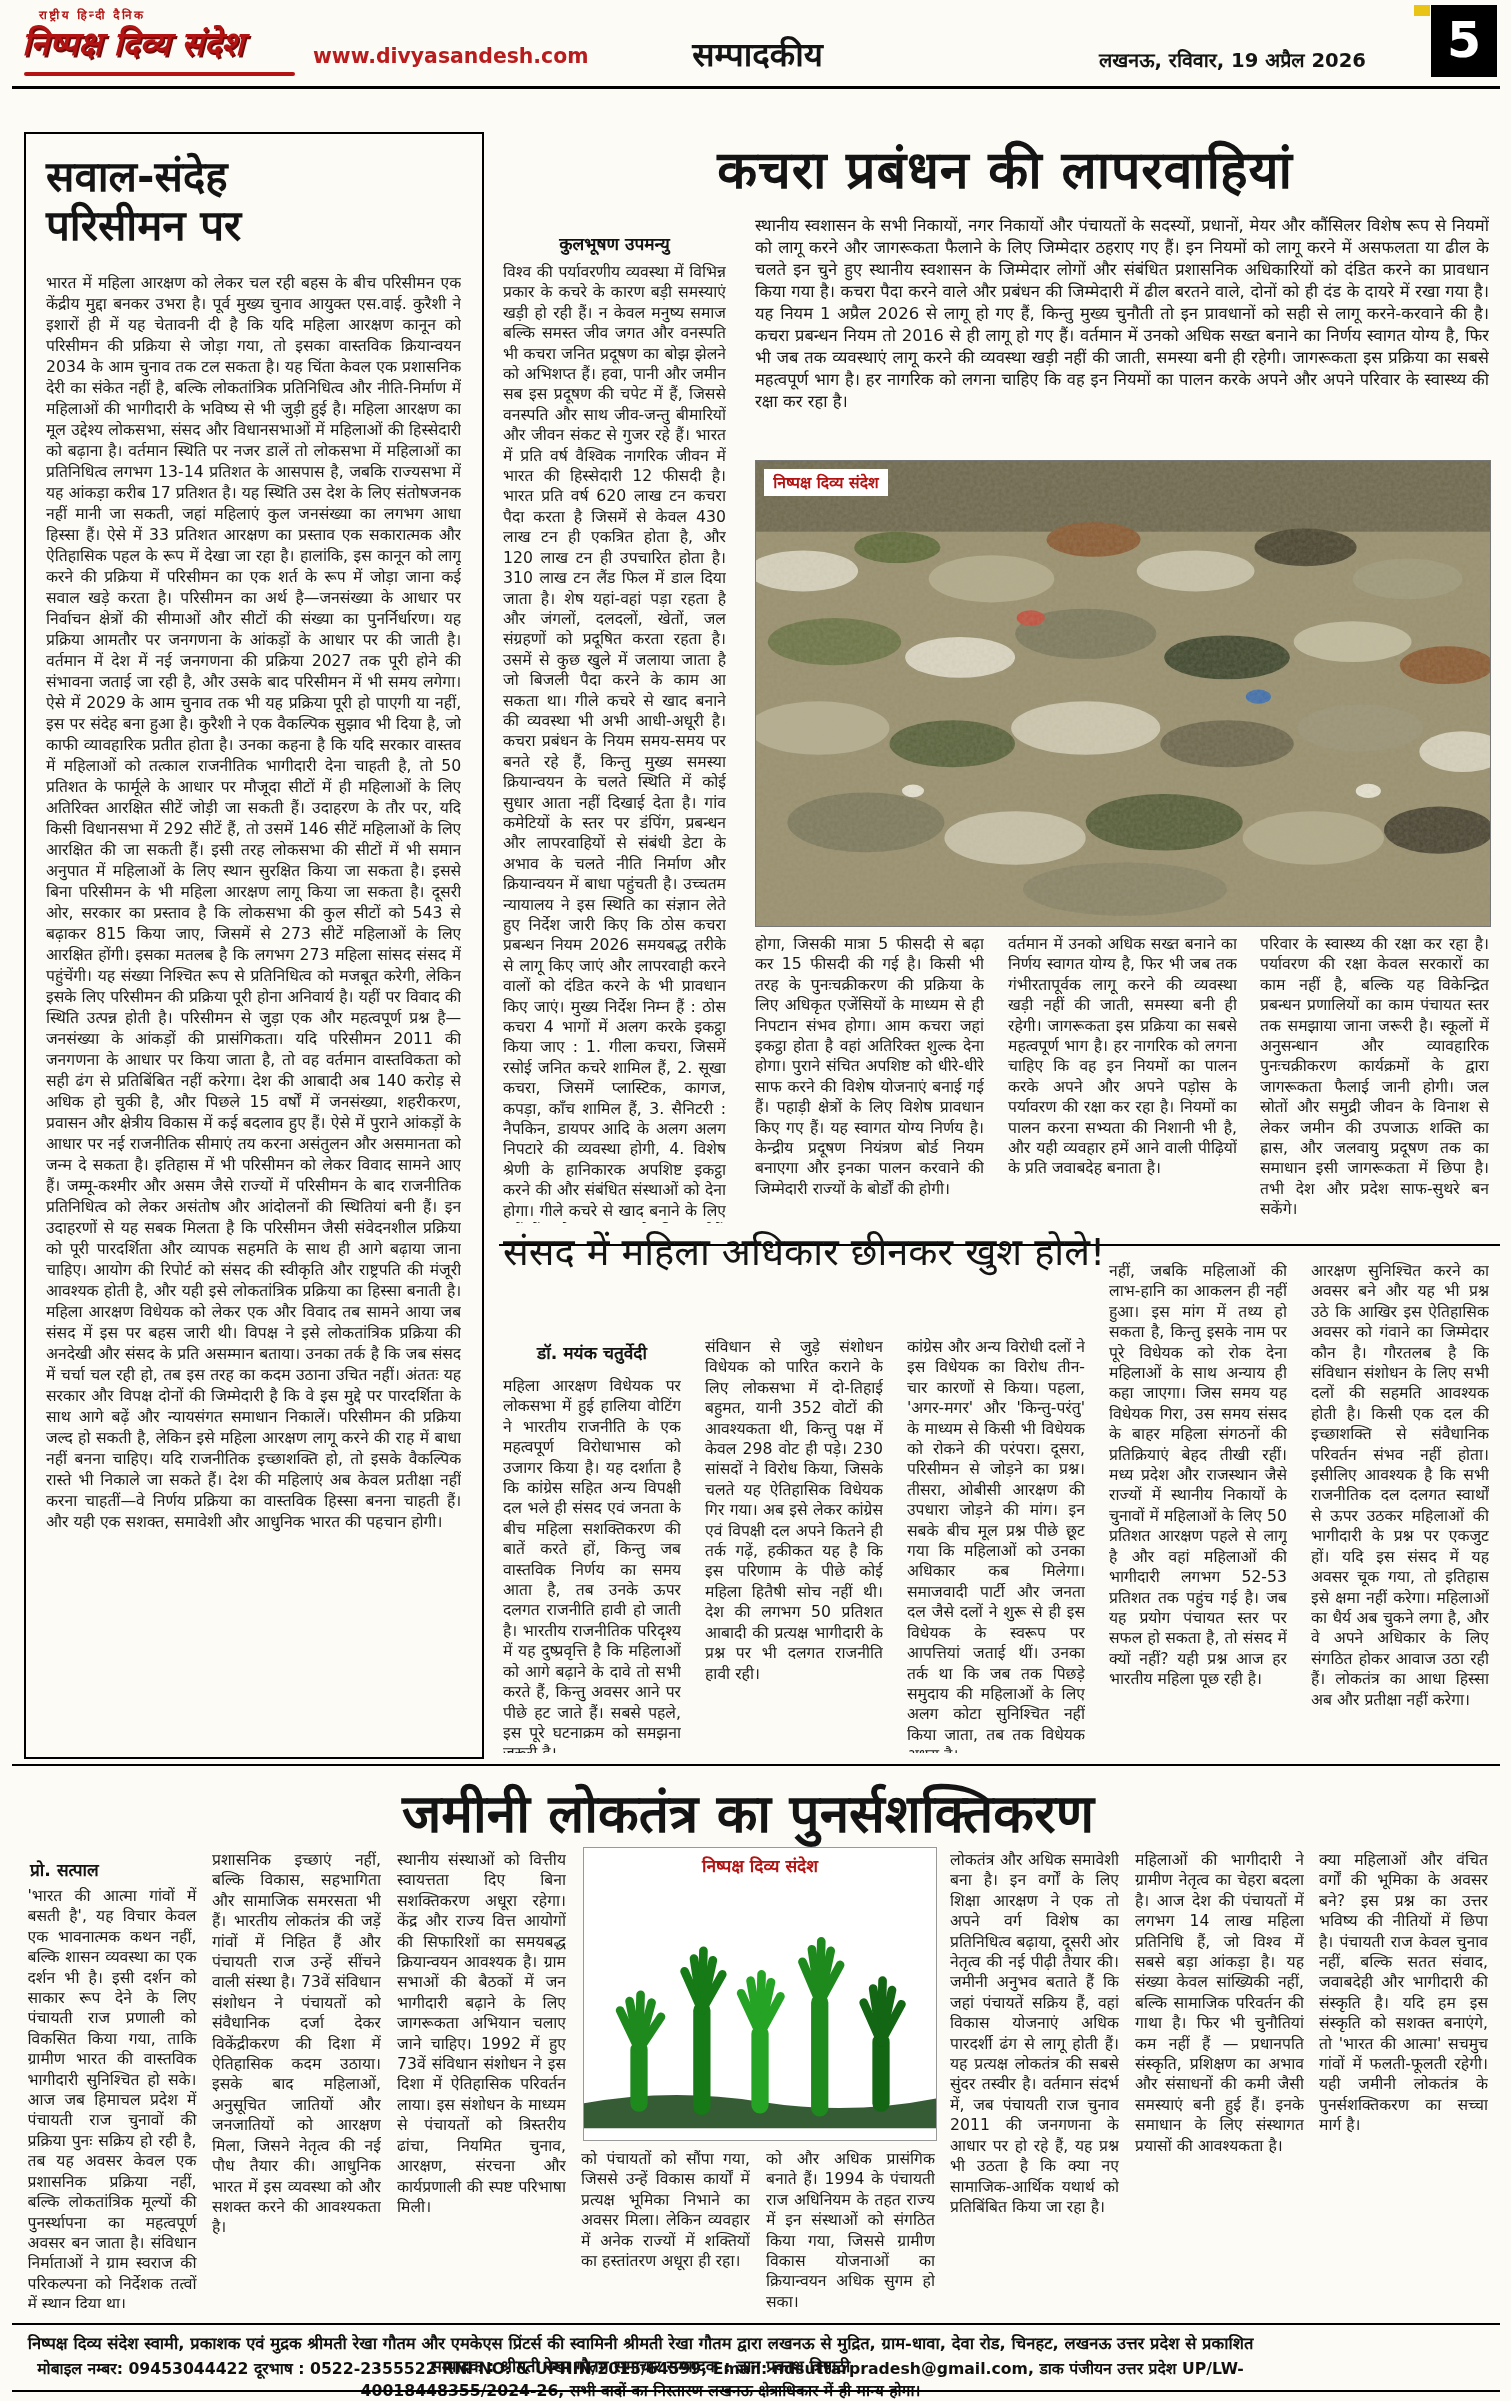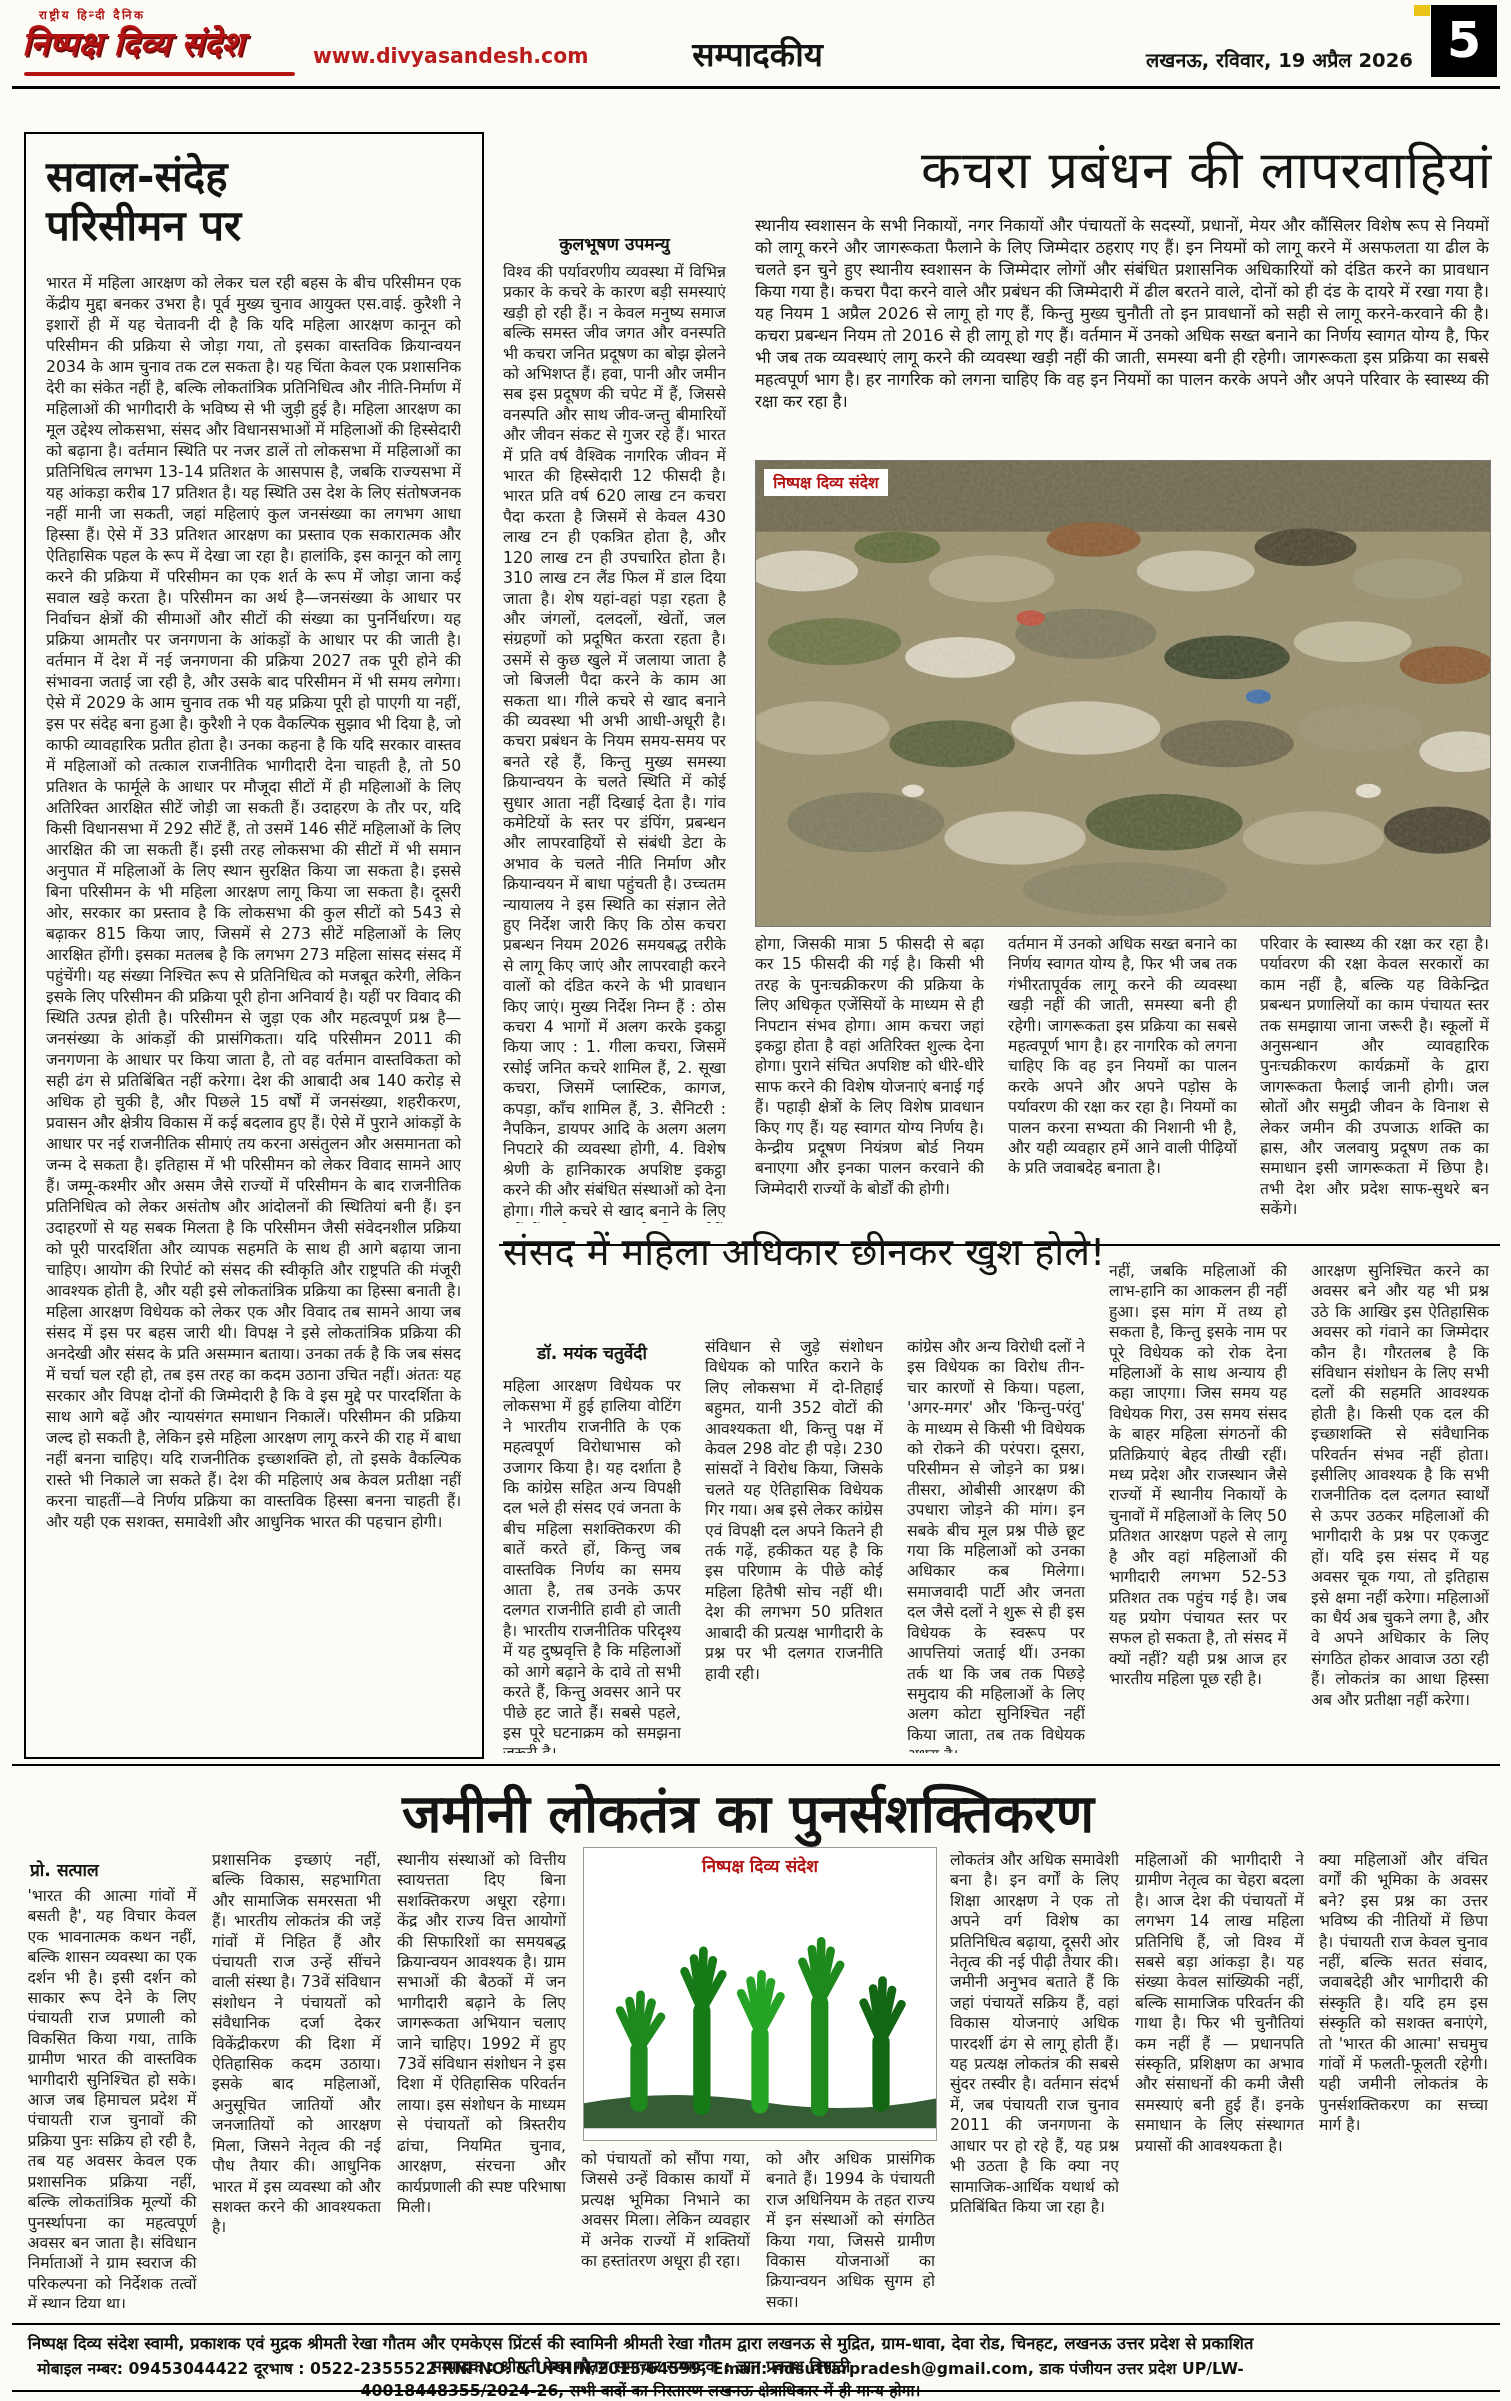--- a/index.html
+++ b/index.html
@@ -8,33 +8,33 @@
     background:#fcfbf5; color:#141414; overflow:hidden;
     font-family:"DejaVu Sans", sans-serif;
   }
   .rule { position:absolute; background:#000; }
   
   .tagline { position:absolute; left:39px; top:6.3px; font-size:11.8px; font-weight:700; color:#b31312; letter-spacing:2.4px; }
   .logo { position:absolute; left:22px; top:20.4px; font-size:33px; font-weight:800; font-style:italic; color:#b31312; text-shadow:1.6px 1.6px 0 #6e0b0b; white-space:nowrap; }
   .logo-underline { position:absolute; left:23.6px; top:72px; width:271px; height:3.9px; background:#b31312; border-radius:2.4px; }
   .website { position:absolute; left:313px; top:44px; font-size:20.4px; font-weight:700; color:#b91c1c; }
   .section-title { position:absolute; left:624px; top:31px; width:267px; text-align:center; font-size:33px; font-weight:700; }
-  .dateline { position:absolute; left:1052px; top:46px; width:361px; text-align:right; font-size:19.6px; font-weight:700; }
+  .dateline { position:absolute; left:1052px; top:46px; width:361px; text-align:center; font-size:19.6px; font-weight:700; }
   .pagebox { position:absolute; left:1431px; top:4.7px; width:66px; height:72px; background:#000; color:#fff;
              display:flex; align-items:center; justify-content:center; font-size:49px; font-weight:700; }
   .pagebox-accent { position:absolute; left:1414px; top:4.7px; width:15.7px; height:11px; background:#e9c417; }
   
   .artbody { position:absolute; text-align:justify; overflow:hidden; font-size:15.7px; line-height:20.4px; color:#1a1a1a; }
   .byline { position:absolute; text-align:center; font-size:17.3px; font-weight:700; }
   
   .leftbox { position:absolute; left:23.6px; top:132px; width:460px; height:1627px; border:2.4px solid #000; box-sizing:border-box; padding:19px 20.4px; }
   .leftbox .ht { font-size:42px; font-weight:700; line-height:1.16; }
   .leftbox .bd { margin-top:22px; font-size:15.7px; line-height:21px; text-align:justify; height:1445px; overflow:hidden; color:#1a1a1a; }
   
-  .headline-garbage { position:absolute; left:518px; top:132px; width:974px; text-align:right; font-size:52px; font-weight:400; letter-spacing:0.8px; }
+  .headline-garbage { position:absolute; left:518px; top:132px; width:974px; text-align:center; font-size:52px; font-weight:700; letter-spacing:0.8px; }
   .headline-women { position:absolute; left:503px; top:1188px; width:722px; font-size:38px; font-weight:400;margin-top:36px; }
   .headline-panchayat { position:absolute; left:206px; top:1775px; width:1084px; text-align:center; font-size:53px; font-weight:700; }
   
   .photo { position:absolute; left:755px; top:460px; width:734px; height:465px; border:0.8px solid #777; overflow:hidden; }
   .photo-label { position:absolute; left:7.9px; top:7.9px; background:#ffffff; color:#b31312; font-weight:700; font-size:15.7px; padding:2.4px 9.4px; z-index:2; }
   
   .graphic { position:absolute; left:583px; top:1847px; width:352px; height:292px; border:0.8px solid #999; background:#ffffff; overflow:hidden; }
   .graphic-label { position:absolute; left:0; top:6.3px; width:100%; text-align:center; color:#b31312; font-weight:700; font-size:17.3px; z-index:2; }
   
   .footer-line { position:absolute; left:0; width:1281px; text-align:center; font-weight:700; color:#111; }

